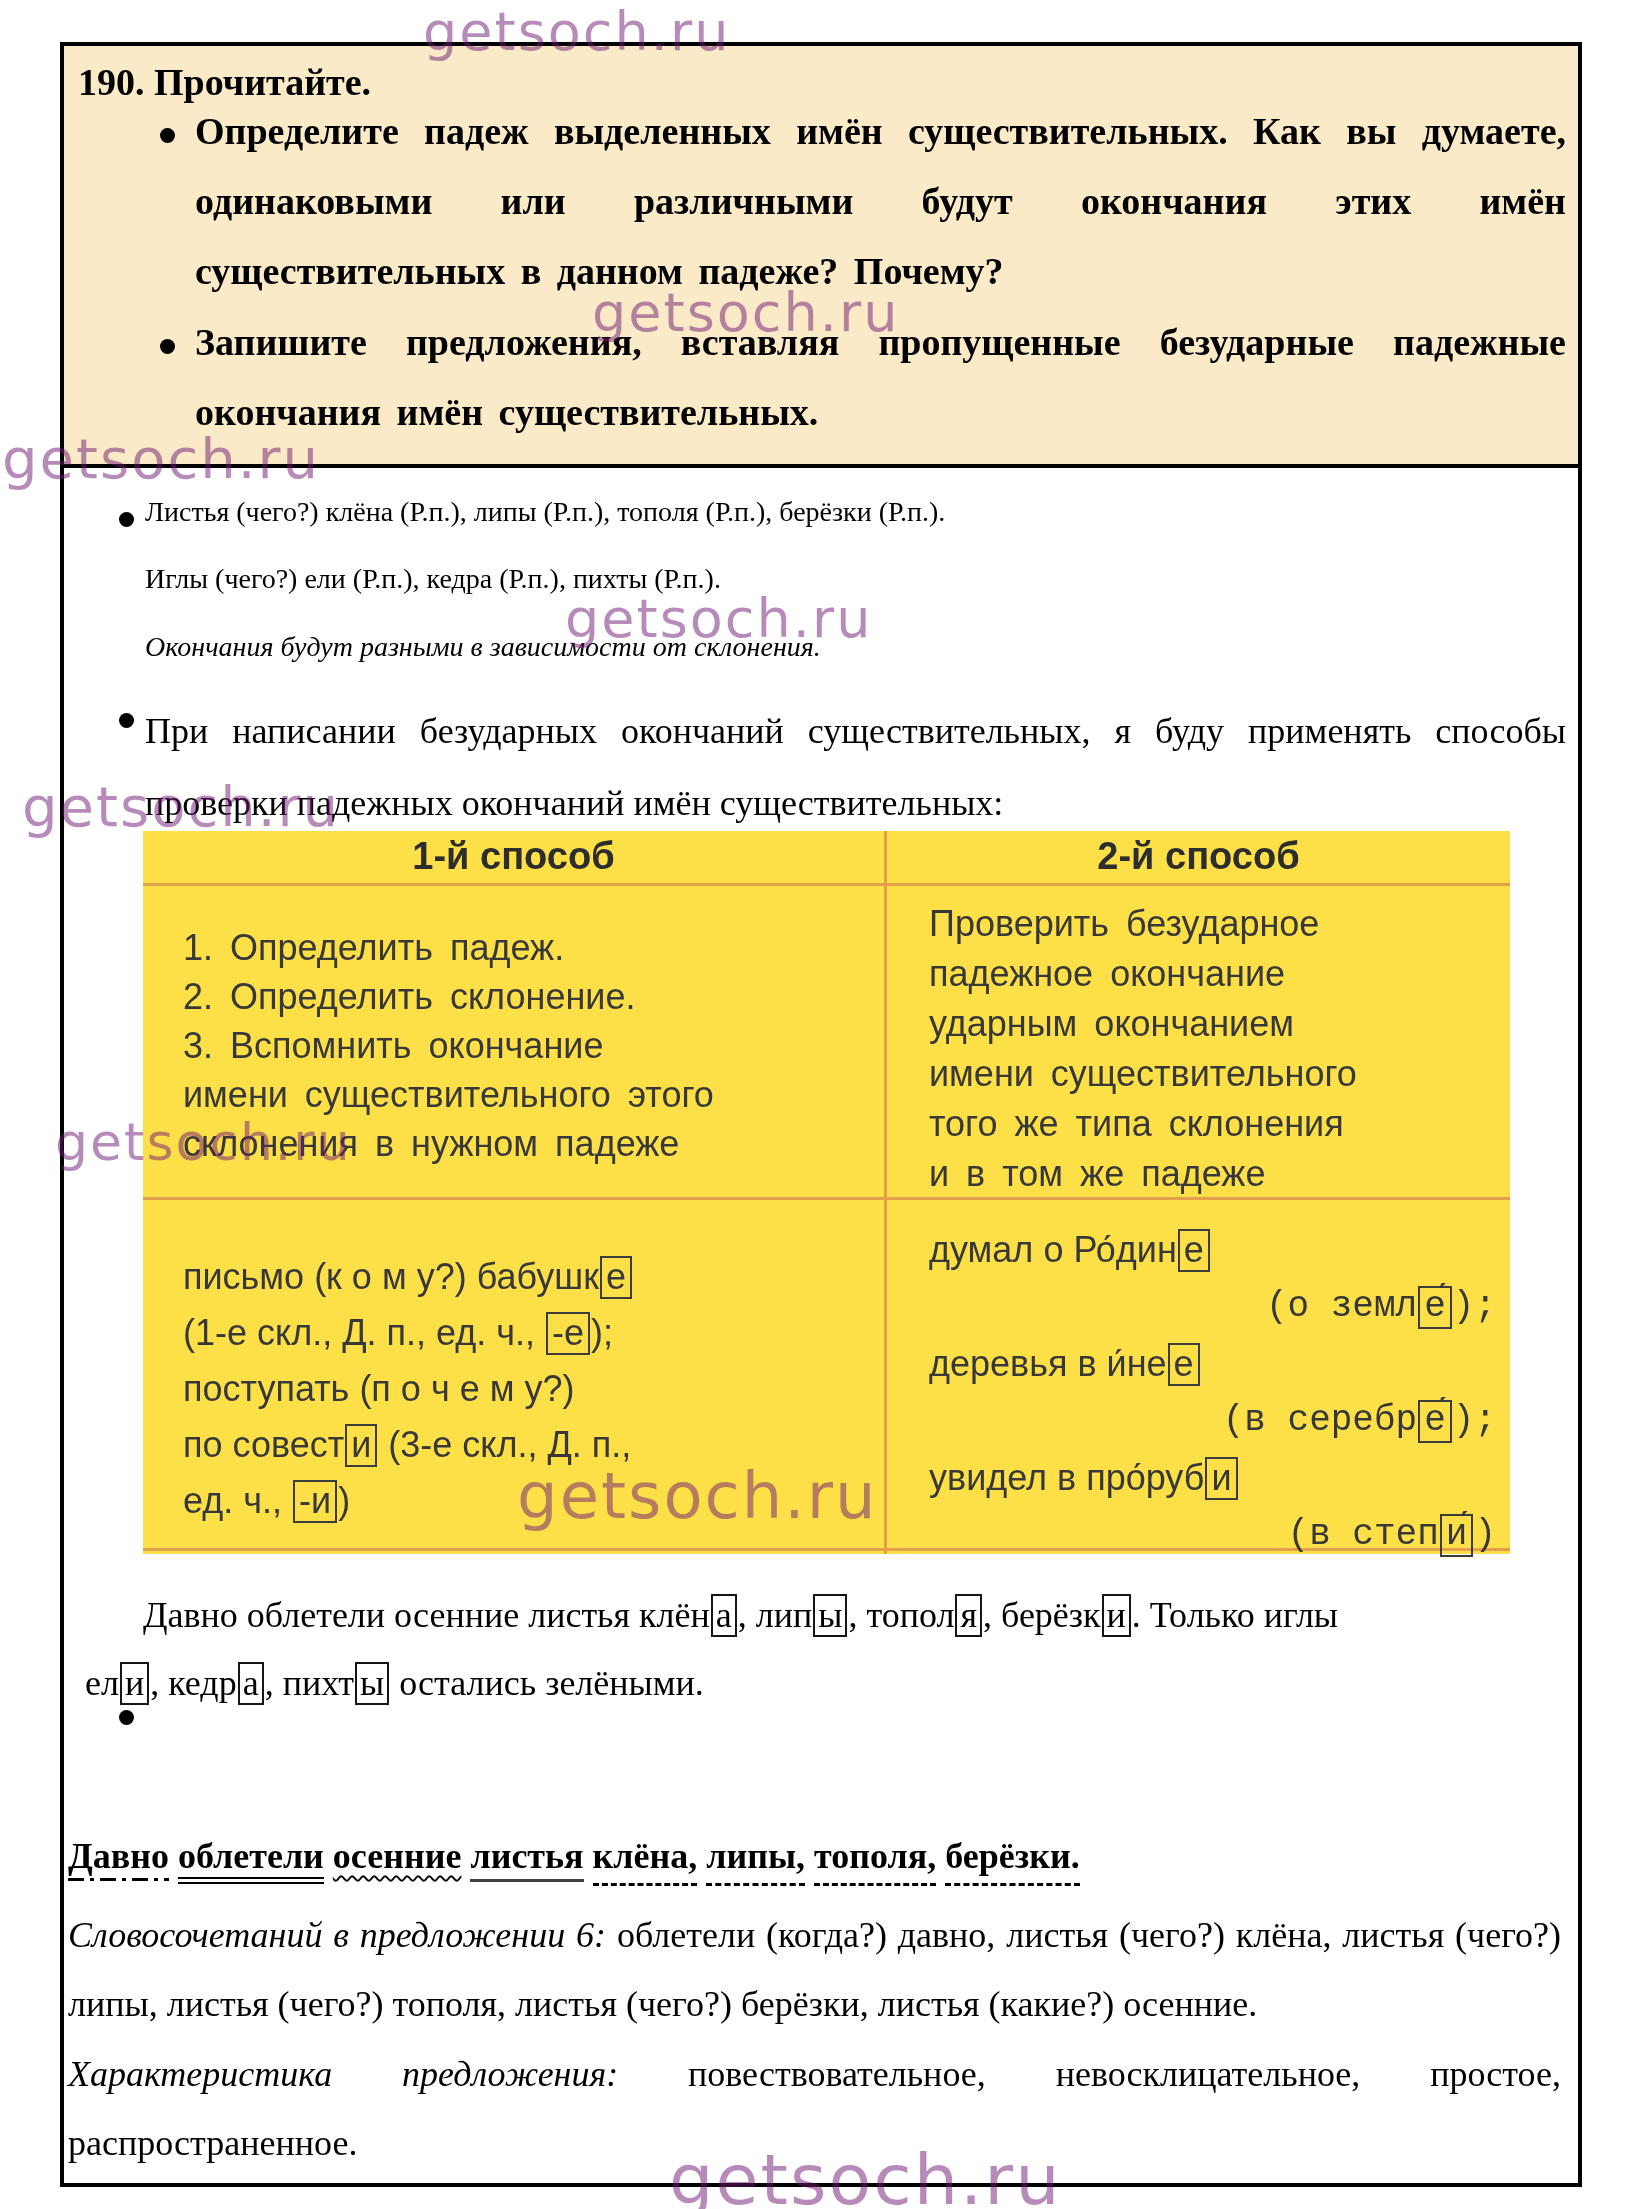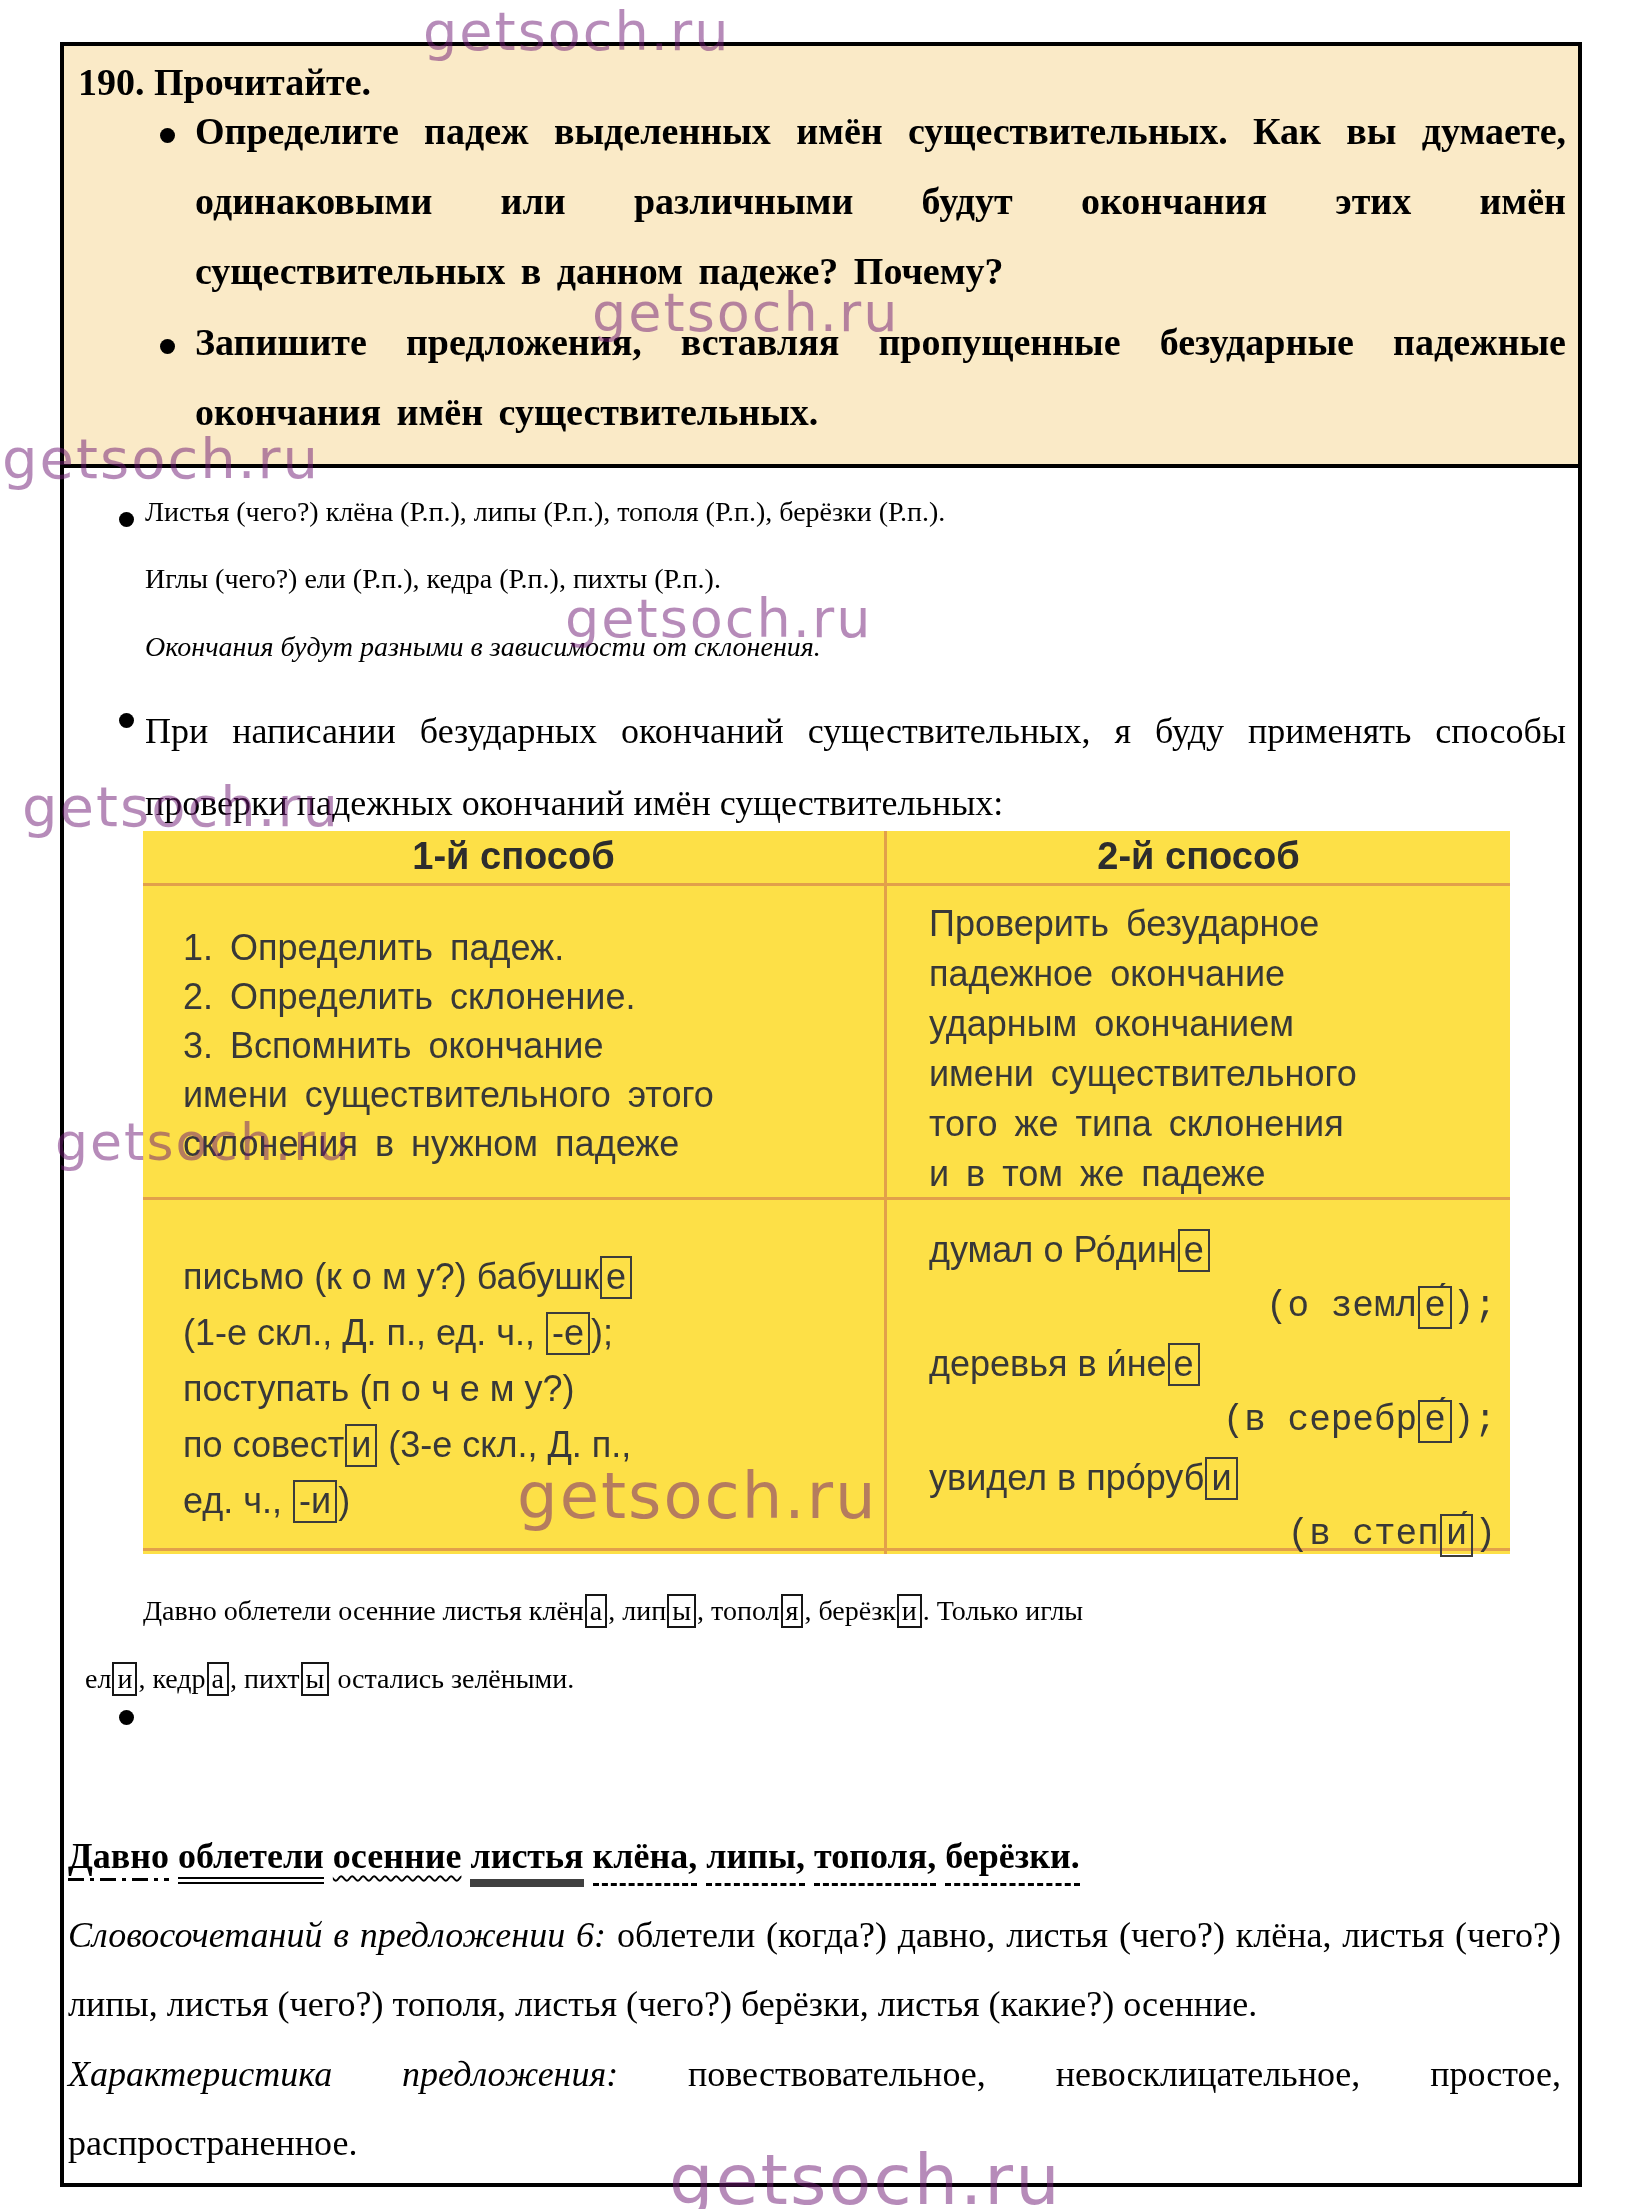--- a/index.html
+++ b/index.html
@@ -43,25 +43,25 @@
   .steps{left:40px;top:92px;line-height:49px;word-spacing:7px;}
   .descr{left:786px;top:68px;line-height:50px;word-spacing:7px;}
   .ex1{left:40px;top:418px;line-height:56px;width:657px;}
   .ex2{left:786px;top:390px;line-height:57px;width:567px;}
   .tline.right{text-align:right;font-family:Liberation Mono, monospace;}
   .box{
     display:inline-block;border:2px solid #3c3c3c;padding:0 4px;
     line-height:1.08;margin:0 1px;
   }
   .serif-box .box, .res .box, .frame > .res .box{border-color:#161616;padding:0 3px;}
-  .res{position:absolute;font-size:28px;white-space:nowrap;}
+  .res{position:absolute;font-size:36px;white-space:nowrap;}
   .res1{left:79px;top:1548px;} .res2{left:21px;top:1616px;}
   
   .parsed{position:absolute;left:4px;top:1789px;font-size:36px;font-weight:bold;white-space:nowrap;}
-  .u-solid{border-bottom:8px solid #404040;padding-bottom:3px;}
+  .u-solid{border-bottom:3px solid #404040;padding-bottom:3px;}
   .u-double{border-bottom:7px double #000;padding-bottom:1px;}
   .u-dashed{border-bottom:3px dashed #000;padding-bottom:7px;}
   .u-wavy{text-decoration-line:underline;text-decoration-style:wavy;text-decoration-thickness:2px;text-underline-offset:7px;}
   .u-dashdot{
     background-image:repeating-linear-gradient(90deg,#000 0 16px,transparent 16px 22px,#000 22px 26px,transparent 26px 32px);
     background-repeat:repeat-x;background-size:32px 3px;background-position:0 100%;
     padding-bottom:5px;
   }
   .par{position:absolute;left:4px;width:1493px;text-align:justify;font-size:36px;line-height:69px;}
   .par1{top:1855px;} .par2{top:1994px;}

